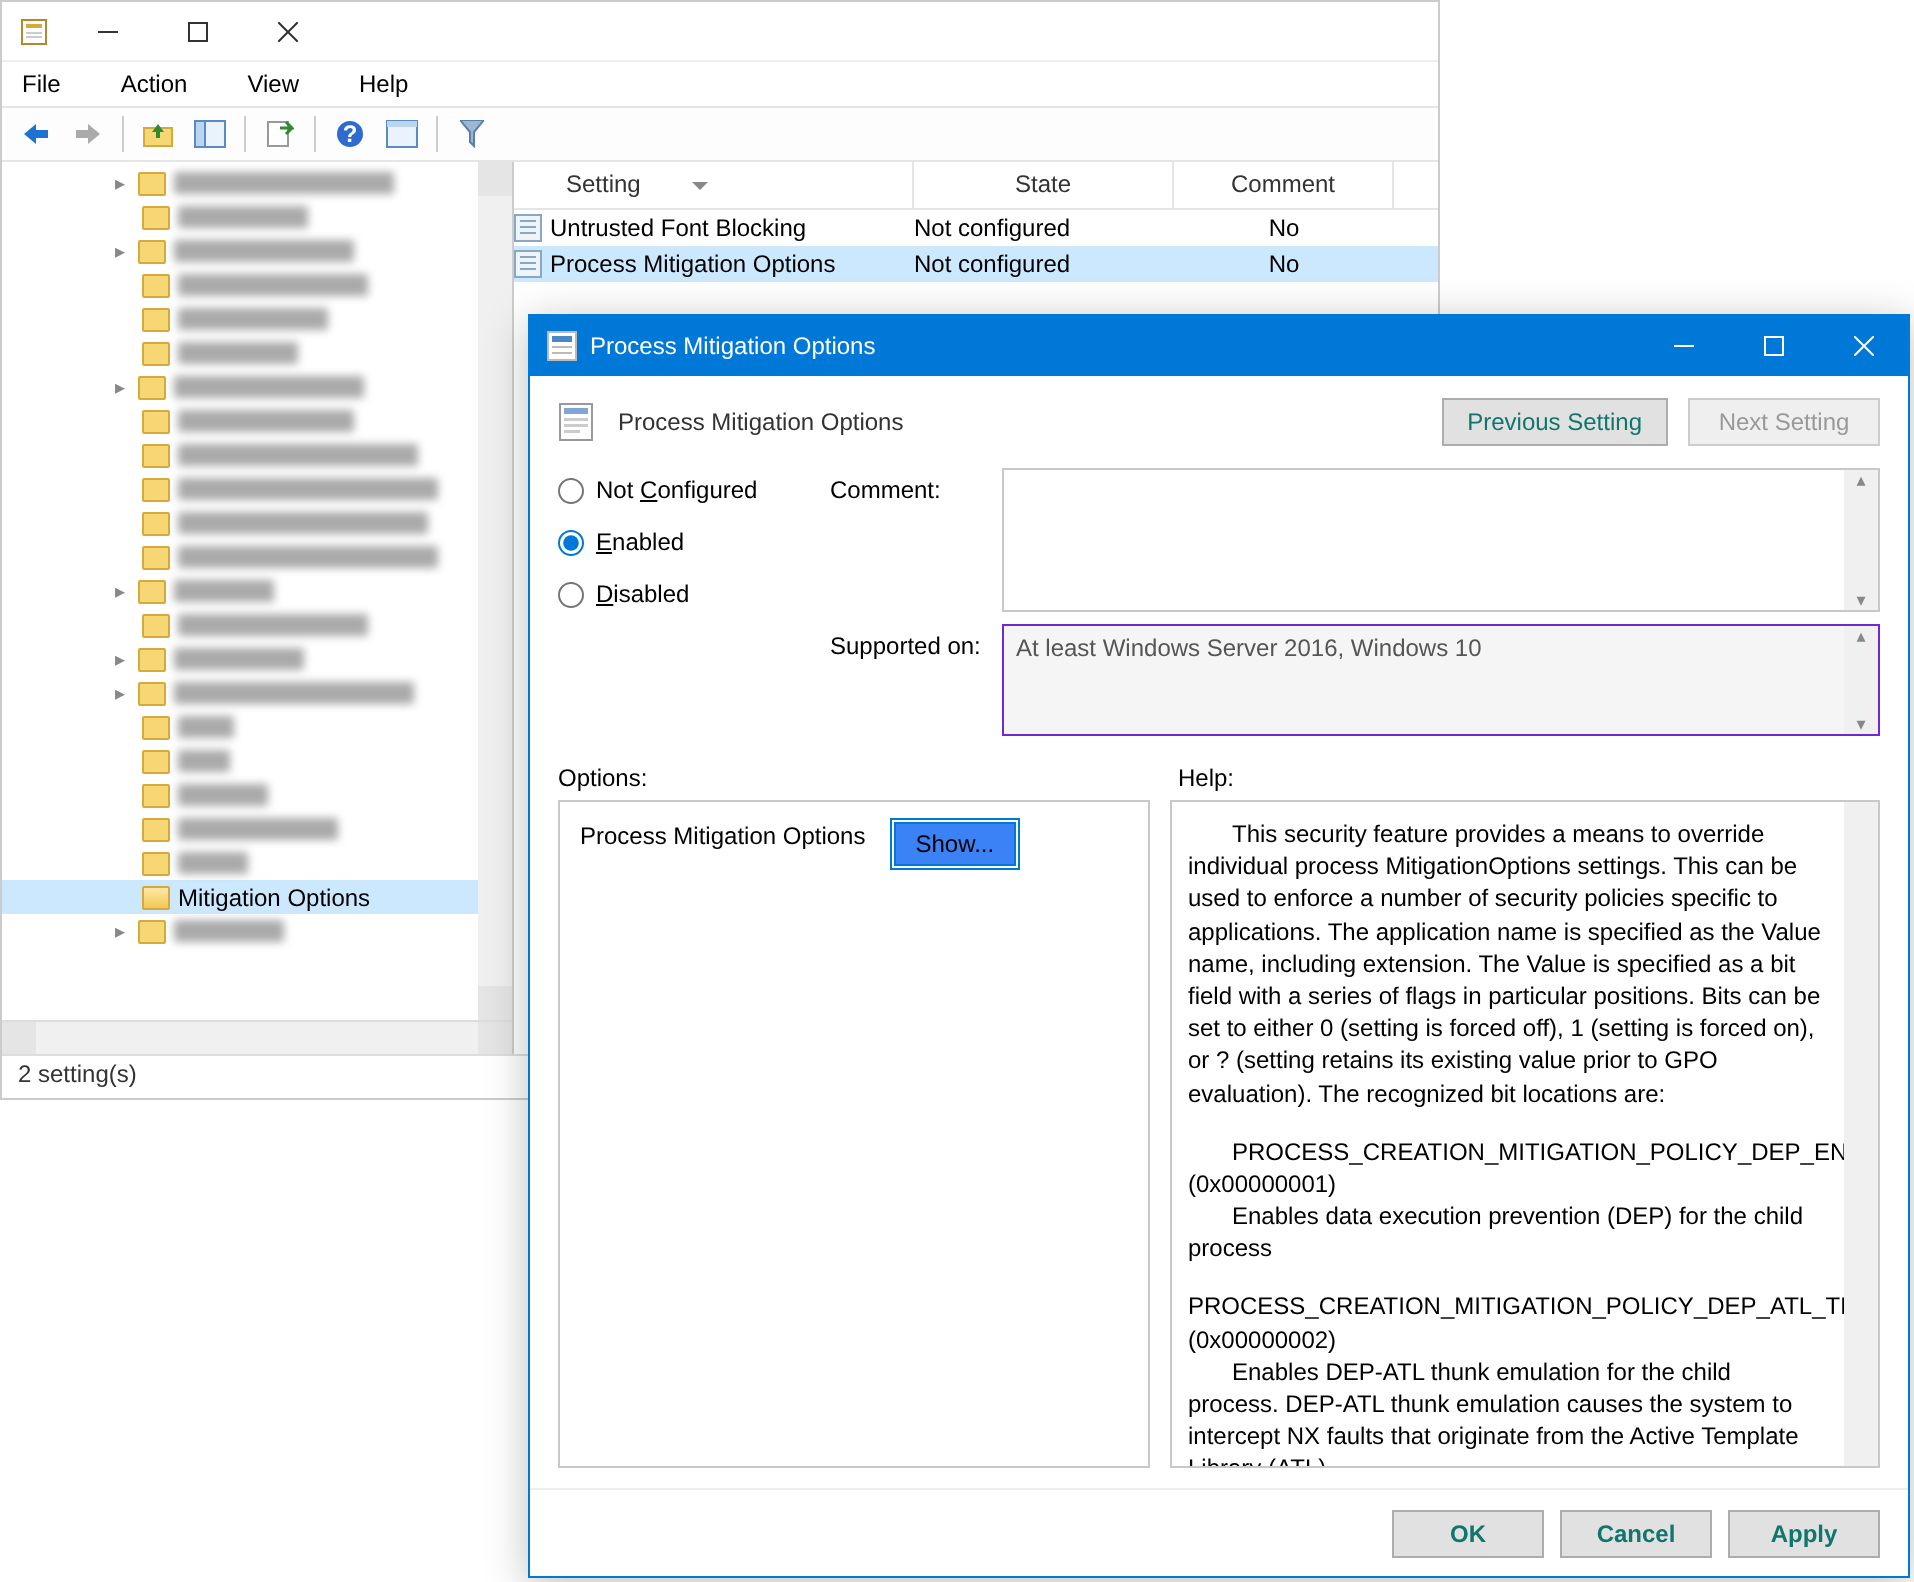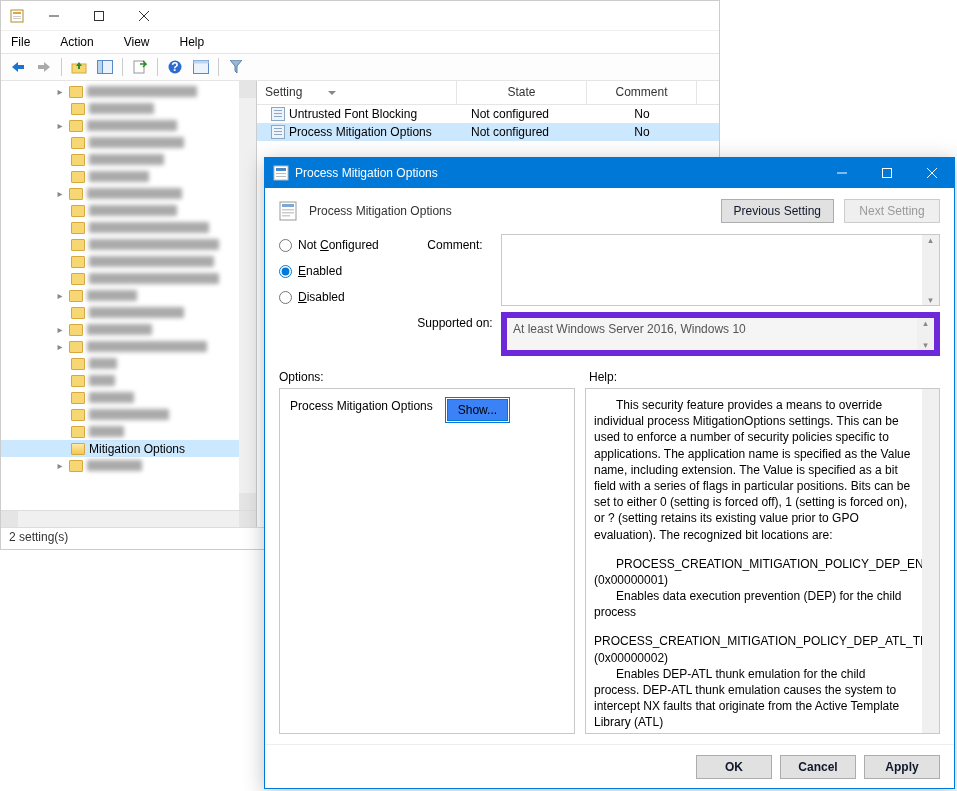--- a/index.html
+++ b/index.html
@@ -30,63 +30,63 @@
 .tree-hscroll::before, .tree-hscroll::after { content: ""; position: absolute; top: 0; width: 17px; height: 100%; background: #e5e5e5; }
 .tree-hscroll::before { left: 0; }
 .tree-hscroll::after { right: 0; }
 .tree-vscroll { position: absolute; right: 0; top: 0; width: 17px; bottom: 0; background: #f0f0f0; }
 .tree-vscroll::before, .tree-vscroll::after { content: ""; position: absolute; left: 0; width: 100%; height: 17px; background: #e5e5e5; }
 .tree-vscroll::before { top: 0; }
 .tree-vscroll::after { bottom: 0; }
 
 .list-pane { flex: 1; display: flex; flex-direction: column; }
 .list-header { display: flex; height: 24px; border-bottom: 1px solid #e5e5e5; }
-.list-header .col { padding: 4px 8px; border-right: 1px solid #e5e5e5; color: #333; }
+.list-header .col { padding: 4px 26px; border-right: 1px solid #e5e5e5; color: #333; }
 .list-header .col.sort::after { content: ""; display: inline-block; margin-left: 26px; vertical-align: middle; border-left: 4px solid transparent; border-right: 4px solid transparent; border-top: 4px solid #888; }
 .col-setting { width: 200px; }
 .col-state { width: 130px; text-align: center; }
 .col-comment { width: 110px; text-align: center; }
 .list-row { display: flex; height: 18px; align-items: center; }
 .list-row.sel { background: #cce8ff; }
-.list-row .cell { padding: 0 14px; }
+.list-row .cell { padding: 0 0; }
 .cell-setting { width: 200px; display: flex; align-items: center; gap: 4px; }
 .cell-state { width: 130px; }
 .cell-comment { width: 110px; text-align: center; }
 .setting-icon { width: 14px; height: 14px; border: 1px solid #8aa7c5; background: #eef4fb; flex-shrink: 0; position: relative; }
 .setting-icon::after { content: ""; position: absolute; left: 2px; top: 2px; right: 2px; height: 1px; background: #8aa7c5; box-shadow: 0 3px 0 #8aa7c5, 0 6px 0 #8aa7c5; }
 
 .statusbar { height: 22px; border-top: 1px solid #ddd; padding: 2px 8px; color: #333; }
 
 
 .dialog { position: absolute; left: 264px; top: 157px; width: 691px; height: 632px; border: 1px solid #0078d7; background: #fff; display: flex; flex-direction: column; box-shadow: 0 4px 20px rgba(0,0,0,0.25); }
 .dlg-titlebar { height: 30px; background: #0078d7; color: #fff; display: flex; align-items: center; padding-left: 8px; }
 .dlg-titlebar .title { flex: 1; font-size: 12px; }
 .dlg-titlebar .winctrl { color: #fff; }
 .dlg-ico { width: 16px; height: 16px; margin-right: 6px; display: inline-flex; align-items: center; justify-content: center; }
 
 .dlg-header { height: 46px; display: flex; align-items: center; padding: 0 14px; gap: 10px; }
 .dlg-header .title { flex: 1; color: #333; }
-.dlg-btn { height: 24px; padding: 0 12px; background: #e1e1e1; border: 1px solid #adadad; color: #0f172a; display: inline-flex; align-items: center; justify-content: center; min-width: 96px; cursor: default; }
+.dlg-btn { height: 24px; padding: 0 12px; background: #e1e1e1; border: 1px solid #adadad; color: #0f766e; display: inline-flex; align-items: center; justify-content: center; min-width: 96px; cursor: default; }
 .dlg-btn.disabled { color: #999; border-color: #ccc; background: #efefef; }
 
 .dlg-middle { padding: 0 14px 10px 14px; display: grid; grid-template-columns: 130px 80px 1fr; gap: 6px 6px; align-items: start; }
 .radio-col { display: flex; flex-direction: column; gap: 12px; padding-top: 4px; }
 .radio-row { display: flex; align-items: center; gap: 6px; }
 .radio { width: 13px; height: 13px; accent-color: #0078d7; }
 .label { color: #000; }
 .label .ul { text-decoration: underline; }
 .comment-field { grid-column: 3; border: 1px solid #c8c8c8; height: 72px; background: #fff; position: relative; }
 .comment-field .sb { position: absolute; right: 0; top: 0; bottom: 0; width: 17px; background: #f0f0f0; }
 .comment-field .sb::before { content: "▴"; position: absolute; top: 0; width: 100%; text-align: center; color: #888; font-size: 9px; }
 .comment-field .sb::after { content: "▾"; position: absolute; bottom: 0; width: 100%; text-align: center; color: #888; font-size: 9px; }
-.supported-field { grid-column: 3; border: 6px solid #6d28d9; height: 44px; background: #f5f5f5; position: relative; padding: 4px 34px 4px 6px; color: #555; }
+.supported-field { grid-column: 3; border: 1px solid #6d28d9; height: 56px; background: #f5f5f5; position: relative; padding: 4px 34px 4px 6px; color: #555; }
 .supported-field .sb { position: absolute; right: 0; top: 0; bottom: 0; width: 17px; background: #f0f0f0; }
 .supported-field .sb::before { content: "▴"; position: absolute; top: 0; width: 100%; text-align: center; color: #888; font-size: 9px; }
 .supported-field .sb::after { content: "▾"; position: absolute; bottom: 0; width: 100%; text-align: center; color: #888; font-size: 9px; }
-.field-label { text-align: center; padding-top: 4px; }
+.field-label { text-align: left; padding-top: 4px; }
 
 .dlg-split-labels { display: flex; padding: 4px 15px 4px 14px; gap: 14px; }
 .dlg-split-labels .left-l { width: 296px; }
 .dlg-split { flex: 1; display: flex; gap: 10px; padding: 0 14px 10px 14px; min-height: 0; }
 .options-box { width: 296px; border: 1px solid #c8c8c8; padding: 10px; display: flex; gap: 14px; align-items: flex-start; }
 .show-btn { height: 22px; padding: 0 10px; background: #3b82f6; border: 1px solid #0078d7; outline: 1px solid #0078d7; outline-offset: 1px; cursor: default; }
 .help-box { flex: 1; border: 1px solid #c8c8c8; position: relative; }
 .help-text { position: absolute; inset: 0 17px 0 0; padding: 8px 8px; overflow: hidden; line-height: 1.35; color: #000; }
 .help-text p { margin-bottom: 13px; }
 .help-box .sb { position: absolute; right: 0; top: 0; bottom: 0; width: 17px; background: #f0f0f0; }

